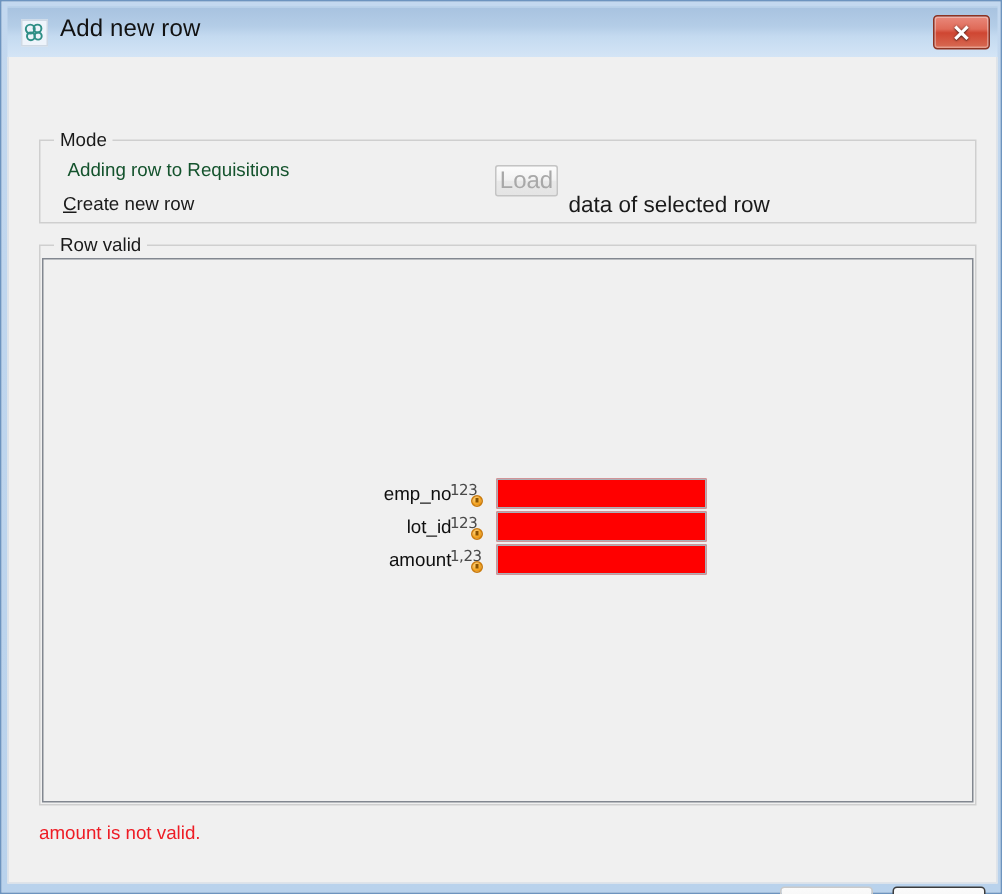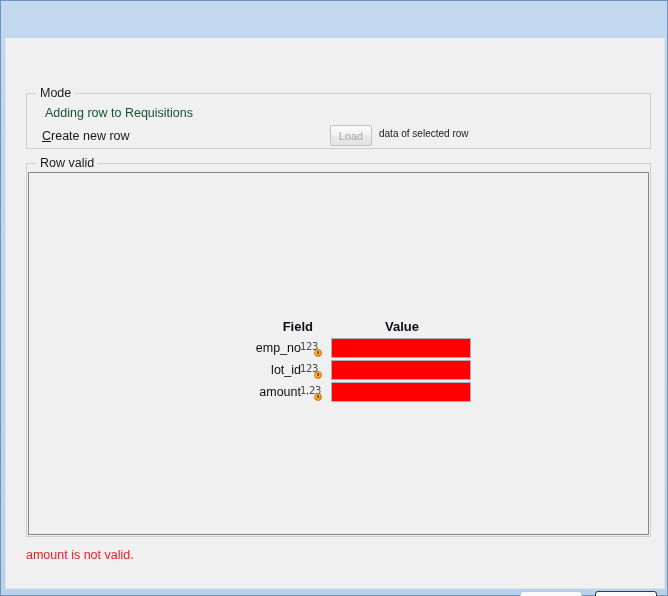--- a/index.html
+++ b/index.html
@@ -122,35 +122,35 @@
     position: absolute;
     left: 15px; top: 35px;
     font-size: 12.5px;
     color: #1a1a1a;
     white-space: nowrap;
   }
   .mn { text-decoration: underline; }
 
   .load-btn {
     position: absolute;
-    left: 303px; top: 31px;
+    left: 303px; top: 16px;
     width: 42px; height: 21px;
     background: linear-gradient(180deg,#fcfcfc 0%,#f2f2f2 48%,#e9e9e9 52%,#e4e4e4 100%);
     border: 1px solid #c4c4c4;
     border-radius: 2px;
     box-sizing: border-box;
-    font-size: 11px;
+    font-size: 16px;
     color: #a8a8a8;
     display: flex; align-items: center; justify-content: center;
     cursor: default;
   }
   .load-text {
     position: absolute;
     left: 352px; top: 34px;
-    font-size: 10px;
+    font-size: 15px;
     color: #1a1a1a;
     white-space: nowrap;
     text-align: right;
   }
 
   
   .rowdata-panel {
     position: absolute;
     left: 1px; top: 8px;
     width: 621px;
@@ -287,40 +287,50 @@
     left: 589px; top: 553px; width: 62px;
     border: 1px solid #3c3c3c;
     color: #141414;
   }
 </style>
 </head>
 <body>
 
 <div class="window">
 
+  <div class="titlebar">
+    <div class="title-icon">
+      <svg width="16" height="16" viewBox="0 0 16 16">
+        <circle cx="5.2" cy="5.4" r="3.0" fill="none" stroke="#2f8f86" stroke-width="1.3"></circle>
+        <circle cx="10.0" cy="5.0" r="2.6" fill="none" stroke="#2f8f86" stroke-width="1.3"></circle>
+        <circle cx="5.6" cy="10.2" r="2.6" fill="none" stroke="#2f8f86" stroke-width="1.3"></circle>
+        <circle cx="10.4" cy="10.0" r="2.4" fill="none" stroke="#2f8f86" stroke-width="1.3"></circle>
+      </svg>
+    </div>
+    <div class="title-text">Add new row</div>
+    <div class="close-btn">
+      <div class="x">✕</div>
+    </div>
+  </div>
 
   <div class="client">
 
     <div class="groupbox" id="mode-group">
       <div class="gb-title">Mode</div>
       <div class="mode-line1">Adding row to Requisitions</div>
       <div class="mode-line2"><span class="mn">C</span><span>reate new row</span></div>
       <div class="load-btn" id="load-button">Load</div>
       <div class="load-text">data of selected row</div>
     </div>
 
     <div class="groupbox" id="rowdata-group">
       <div class="gb-title">Row valid</div>
       <div class="rowdata-panel">
 
         <div class="fv-table">
-          <div class="fv-head">
-            <div class="h-field">Field</div>
-            <div class="h-value">Value</div>
-          </div>
 
           <div class="fv-row">
             <div class="fv-label">emp_no</div>
             <div class="type-icon">
               <span class="digits">123</span>
               <span class="badge"></span>
             </div>
             <div class="fv-input"></div>
           </div>
 

